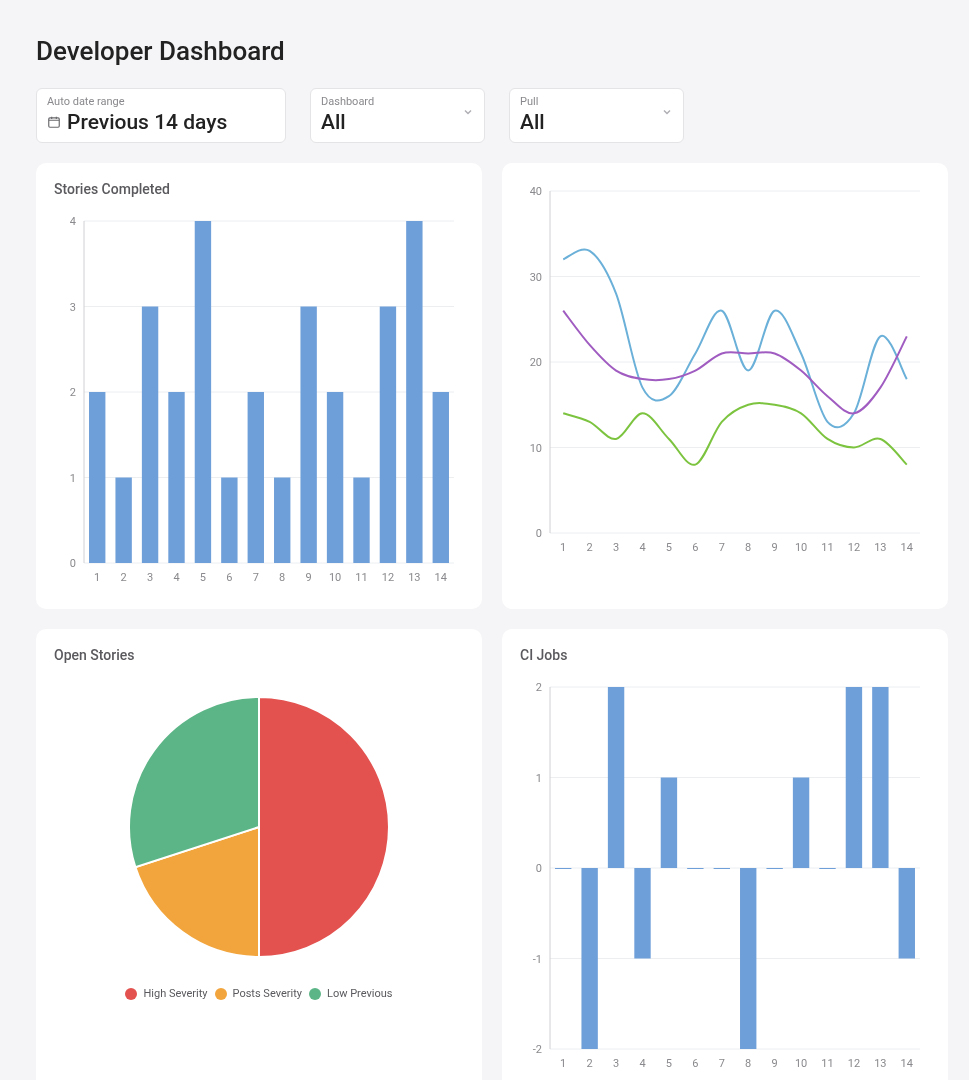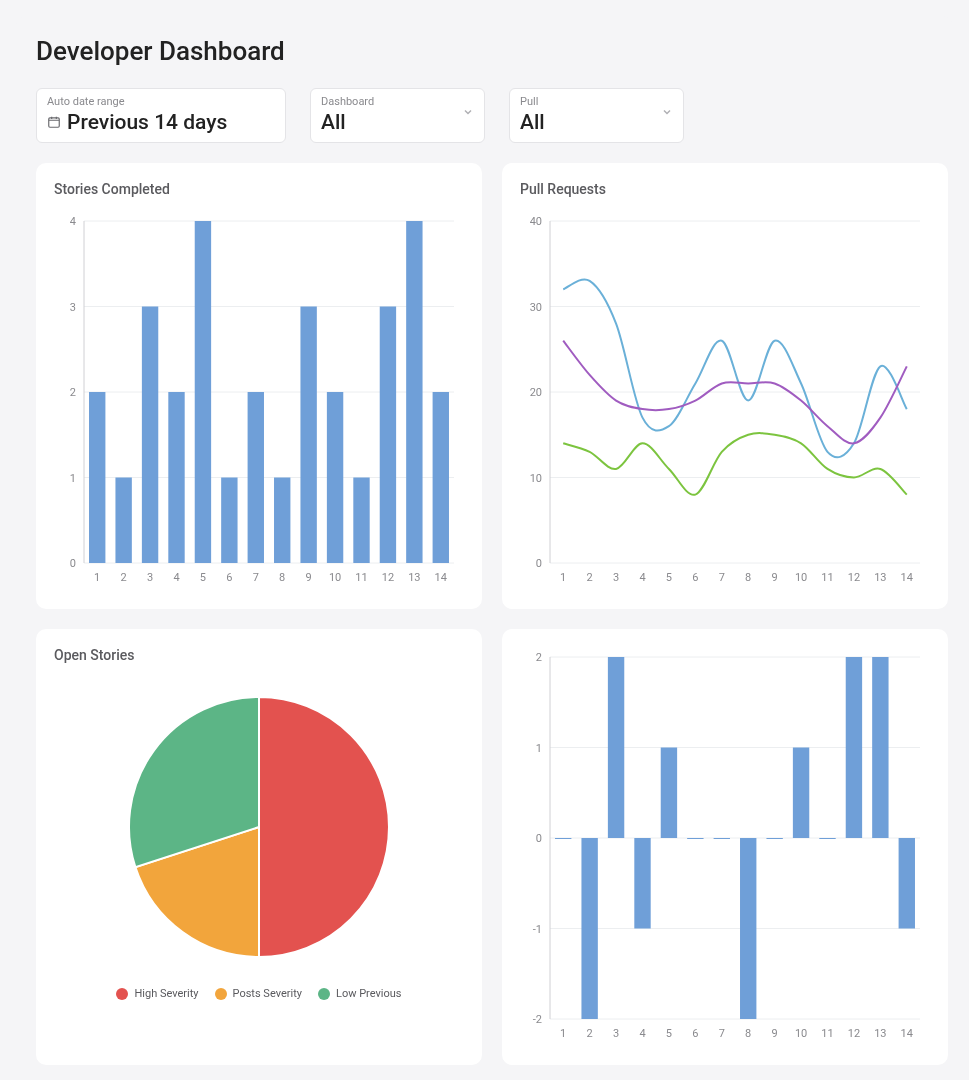--- a/index.html
+++ b/index.html
@@ -69,21 +69,21 @@
     font-weight: 500;
     color: #5a5a5e;
     margin-bottom: 14px;
   }
   .chart-body { position: relative; }
   .axis-label { font-size: 11px; fill: #8a8a8e; }
   .grid-line { stroke: #eceef0; stroke-width: 1; }
   .axis-line { stroke: #d0d0d4; stroke-width: 1; }
   .bar { fill: #6f9fd8; }
   .bar-ci { fill: #6f9fd8; }
-  .legend { display:flex; justify-content:center; flex-wrap:wrap; gap:16px; margin-top:10px; }
+  .legend { display:flex; justify-content:center; flex-wrap:wrap; gap:7px; margin-top:10px; }
   .legend-item { display:flex; align-items:center; gap:6px; font-size:11px; color:#5a5a5e; }
   .legend-swatch { width:12px; height:12px; border-radius:50%; }
 </style>
 </head>
 <body>
 
 <div class="dashboard">
   <h1>Developer Dashboard</h1>
 
   <div class="filters">
@@ -162,21 +162,20 @@
             <text x="333.9285714285714" y="370" text-anchor="middle" class="axis-label">12</text>
             <rect x="352.1642857142857" y="10" width="16.385714285714286" height="342" class="bar" fill="#6f9fd8"></rect>
             <text x="360.35714285714283" y="370" text-anchor="middle" class="axis-label">13</text>
             <rect x="378.59285714285716" y="181" width="16.385714285714286" height="171" class="bar" fill="#6f9fd8"></rect>
             <text x="386.7857142857143" y="370" text-anchor="middle" class="axis-label">14</text>
           </svg>
       </div>
     </div>
 
     <div class="card">
-      <h2>Pull Requests</h2>
       <div class="chart-body">
         <svg id="pr-svg" width="410" height="380">
             <line x1="30" x2="400" y1="352" y2="352" class="grid-line"></line>
             <text x="22" y="356" text-anchor="end" class="axis-label">0</text>
             <line x1="30" x2="400" y1="266.5" y2="266.5" class="grid-line"></line>
             <text x="22" y="270.5" text-anchor="end" class="axis-label">10</text>
             <line x1="30" x2="400" y1="181" y2="181" class="grid-line"></line>
             <text x="22" y="185" text-anchor="end" class="axis-label">20</text>
             <line x1="30" x2="400" y1="95.5" y2="95.5" class="grid-line"></line>
             <text x="22" y="99.5" text-anchor="end" class="axis-label">30</text>
@@ -223,20 +222,21 @@
           </div>
           <div class="legend-item">
             <span class="legend-swatch" id="sw-low" style="background: rgb(92, 181, 134);"></span>
             <span>Low Previous</span>
           </div>
         </div>
       </div>
     </div>
 
     <div class="card">
+      <h2>CI Jobs</h2>
       <div class="chart-body">
         <svg id="ci-svg" width="410" height="400">
             <line x1="30" x2="400" y1="372" y2="372" class="grid-line"></line>
             <text x="22" y="376" text-anchor="end" class="axis-label">-2</text>
             <line x1="30" x2="400" y1="281.5" y2="281.5" class="grid-line"></line>
             <text x="22" y="285.5" text-anchor="end" class="axis-label">-1</text>
             <line x1="30" x2="400" y1="191" y2="191" class="grid-line"></line>
             <text x="22" y="195" text-anchor="end" class="axis-label">0</text>
             <line x1="30" x2="400" y1="100.5" y2="100.5" class="grid-line"></line>
             <text x="22" y="104.5" text-anchor="end" class="axis-label">1</text>

